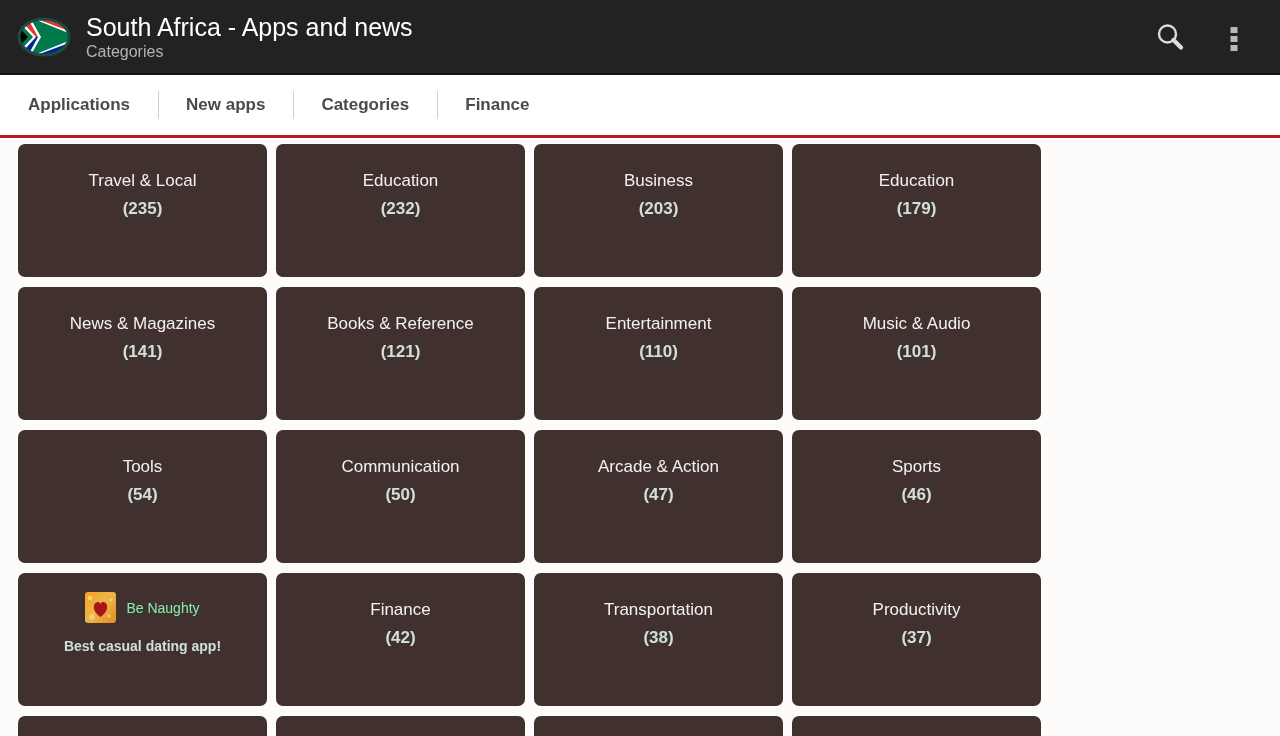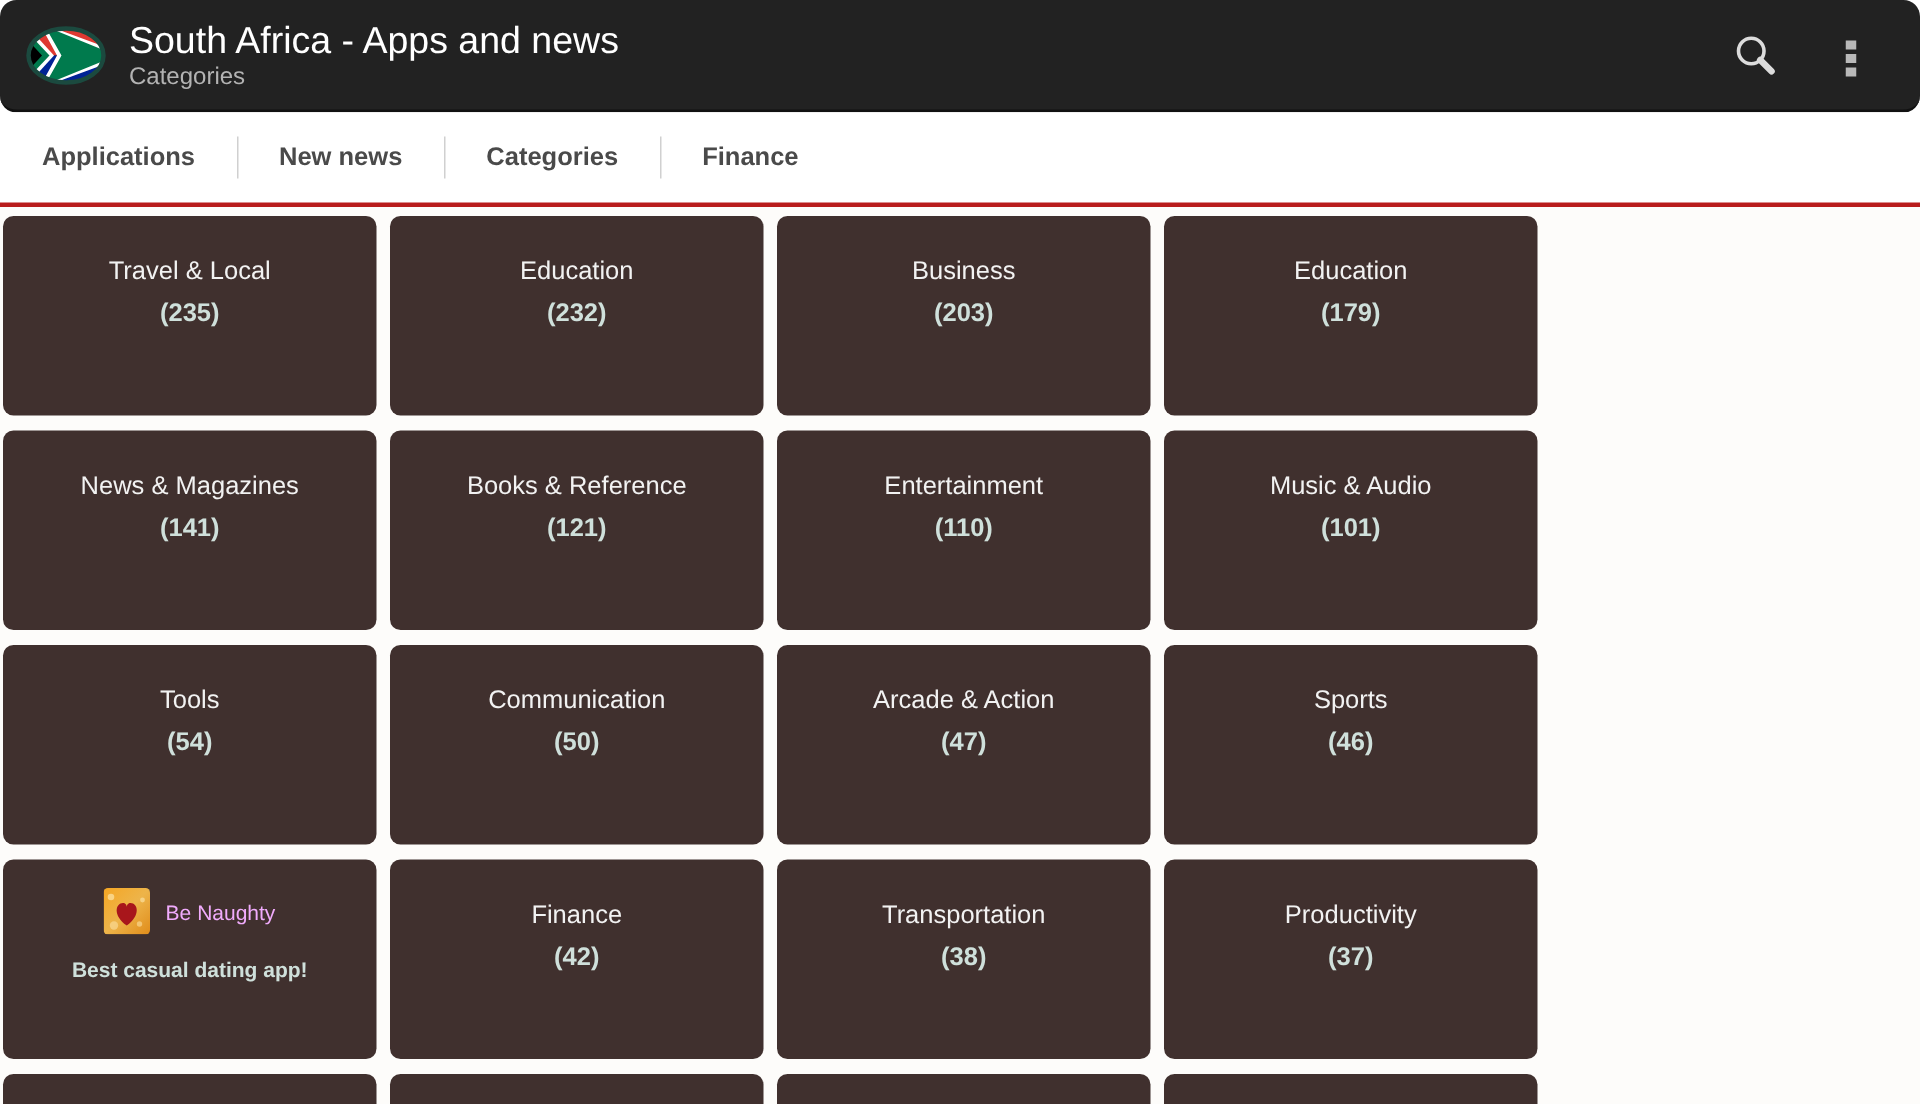--- a/index.html
+++ b/index.html
@@ -15,21 +15,20 @@
   
   #app-header {
     position: relative;
     width: 1280px;
     height: 75px;
     background: #222222;
     display: flex;
     align-items: center;
     padding: 0 14px 0 16px;
     border-bottom: 2px solid #111111;
-    border-radius: 11px;
   }
 
   #app-logo {
     width: 56px;
     height: 44px;
     flex: 0 0 auto;
     margin-right: 14px;
     position: relative;
   }
   #app-logo svg { display: block; width: 56px; height: 44px; }
@@ -100,21 +99,21 @@
     background: #d0d0d0;
   }
   #tab-spacer { flex: 1 1 auto; height: 100%; }
 
   
   #category-grid {
     position: relative;
     width: 1280px;
     height: 598px;
     background: #fdfcfa;
-    padding: 6px 3px 0 2px;
+    padding: 6px 3px 0 18px;
     display: flex;
     flex-wrap: wrap;
     align-content: flex-start;
     gap: 10px 9px;
     overflow: hidden;
   }
 
   .category-card {
     width: 249px;
     height: 133px;
@@ -166,21 +165,21 @@
   .ad-icon {
     width: 31px;
     height: 31px;
     border-radius: 3px;
     flex: 0 0 auto;
     position: relative;
     overflow: hidden;
   }
   .ad-icon svg { display: block; width: 31px; height: 31px; }
   .ad-title {
-    color: #f0abfc;
+    color: #86efac;
     font-size: 14px;
     line-height: 18px;
     font-weight: 400;
     white-space: nowrap;
   }
   .ad-tagline {
     color: #cfe0db;
     font-size: 14px;
     line-height: 18px;
     font-weight: bold;
@@ -230,21 +229,21 @@
     <svg width="24" height="36" viewBox="0 0 24 36">
       <rect x="8.5" y="8" width="7" height="6" fill="#b9b9b9"></rect>
       <rect x="8.5" y="17" width="7" height="6" fill="#b9b9b9"></rect>
       <rect x="8.5" y="26" width="7" height="6" fill="#b9b9b9"></rect>
     </svg>
   </div>
 </div>
 
 <div id="tab-bar">
   <div class="tab-item">Applications</div>
-  <div class="tab-item">New news</div>
+  <div class="tab-item">New apps</div>
   <div class="tab-item">Categories</div>
   <div class="tab-item">Finance</div>
   <div id="tab-spacer"></div>
 </div>
 
 <div id="category-grid">
 
   <div class="category-card">
     <div class="category-name">Travel &amp; Local</div>
     <div class="category-count">(235)</div>

